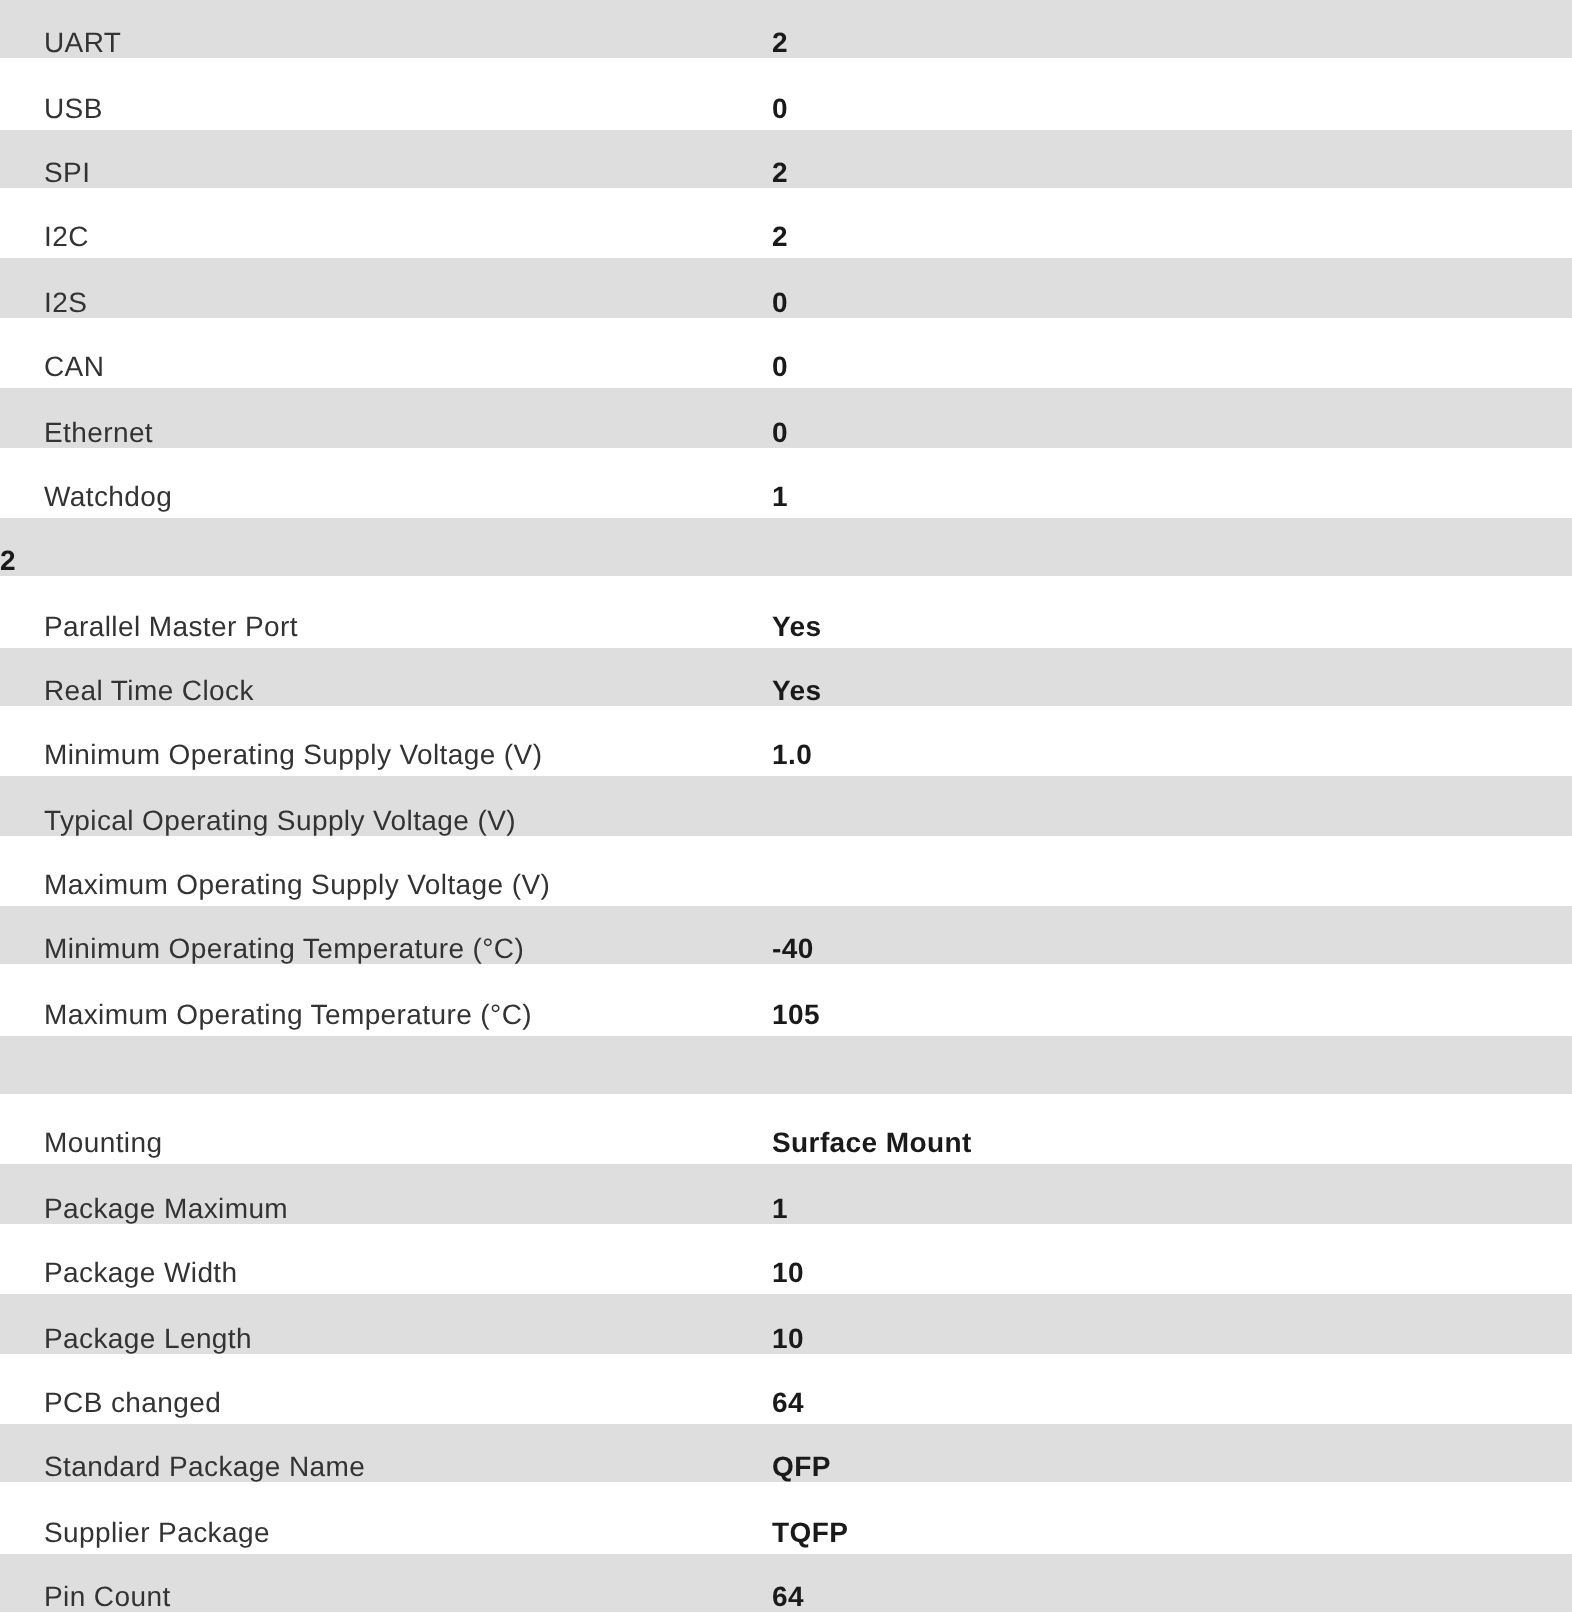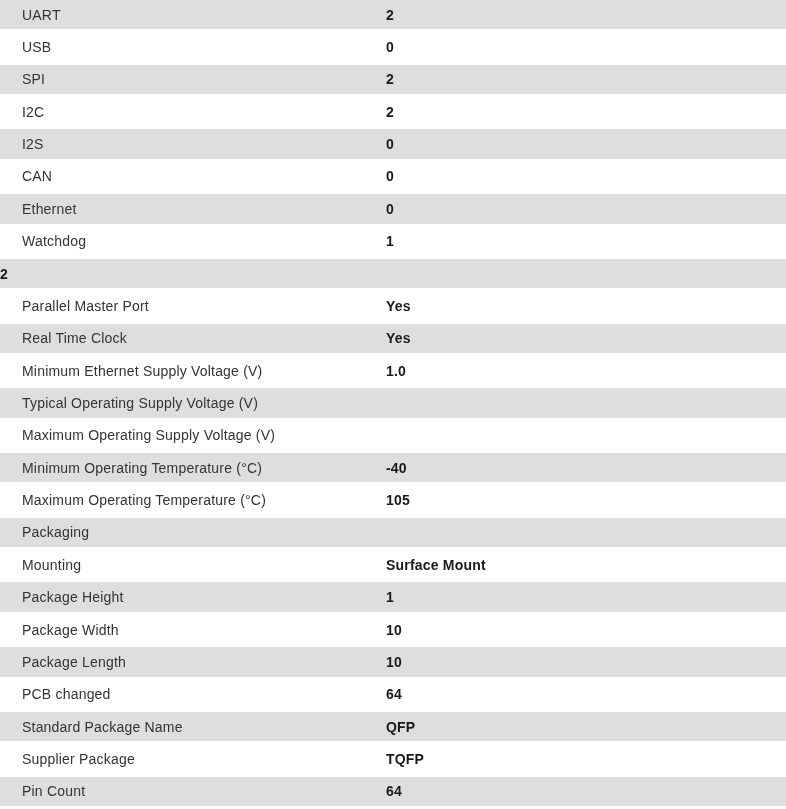--- a/index.html
+++ b/index.html
@@ -12,21 +12,21 @@
   }
   .spec-table {
     width: 786px;
     height: 809px;
     display: flex;
     flex-direction: column;
   }
   .spec-row {
     flex: 1 1 0;
     display: flex;
-    align-items: center;
+    align-items: flex-end;
     border-bottom: 3px solid #ffffff;
     background: #ffffff;
   }
   .spec-row:nth-child(odd) {
     background: #dedede;
   }
   .spec-label {
     width: 386px;
     padding-left: 22px;
     font-size: 14px;
@@ -98,21 +98,21 @@
     <div class="spec-label">Parallel Master Port</div>
     <div class="spec-value">Yes</div>
   </div>
 
   <div class="spec-row">
     <div class="spec-label">Real Time Clock</div>
     <div class="spec-value">Yes</div>
   </div>
 
   <div class="spec-row">
-    <div class="spec-label">Minimum Ethernet Supply Voltage (V)</div>
+    <div class="spec-label">Minimum Operating Supply Voltage (V)</div>
     <div class="spec-value">1.0</div>
   </div>
 
   <div class="spec-row">
     <div class="spec-label">Typical Operating Supply Voltage (V)</div>
   </div>
 
   <div class="spec-row">
     <div class="spec-label">Maximum Operating Supply Voltage (V)</div>
   </div>
@@ -122,30 +122,29 @@
     <div class="spec-value">-40</div>
   </div>
 
   <div class="spec-row">
     <div class="spec-label">Maximum Operating Temperature (°C)</div>
     <div class="spec-value">105</div>
   </div>
 
 
   <div class="spec-row">
-    <div class="spec-label">Packaging</div>
   </div>
 
   <div class="spec-row">
     <div class="spec-label">Mounting</div>
     <div class="spec-value">Surface Mount</div>
   </div>
 
   <div class="spec-row">
-    <div class="spec-label">Package Height</div>
+    <div class="spec-label">Package Maximum</div>
     <div class="spec-value">1</div>
   </div>
 
   <div class="spec-row">
     <div class="spec-label">Package Width</div>
     <div class="spec-value">10</div>
   </div>
 
   <div class="spec-row">
     <div class="spec-label">Package Length</div>

